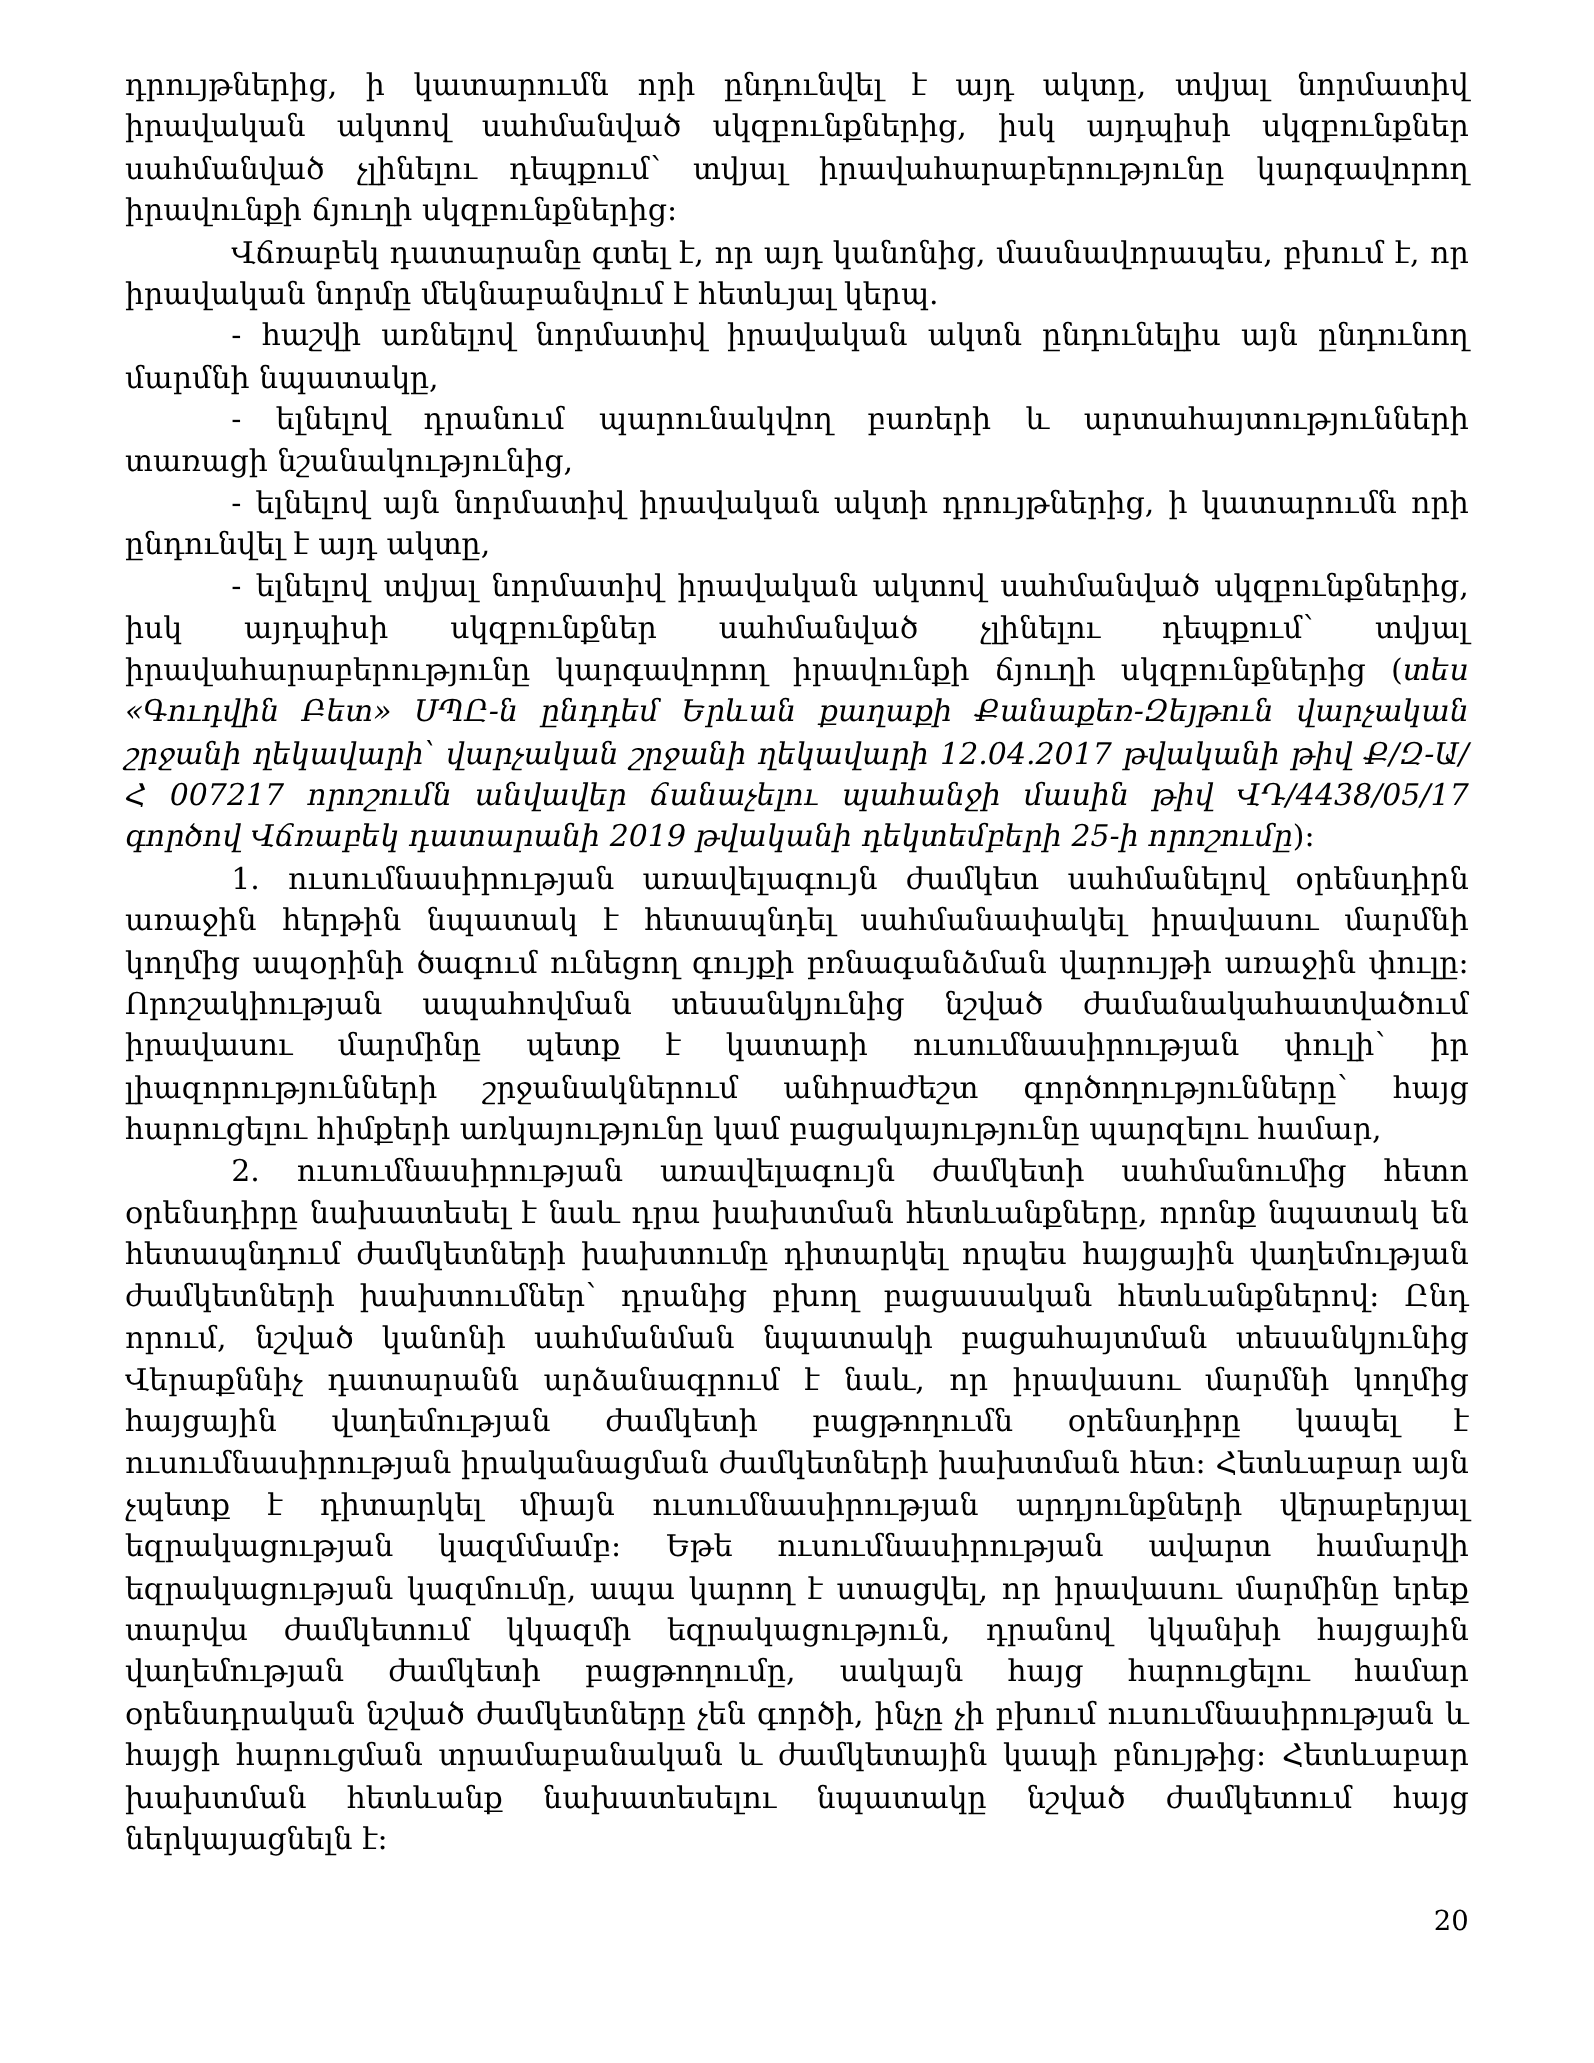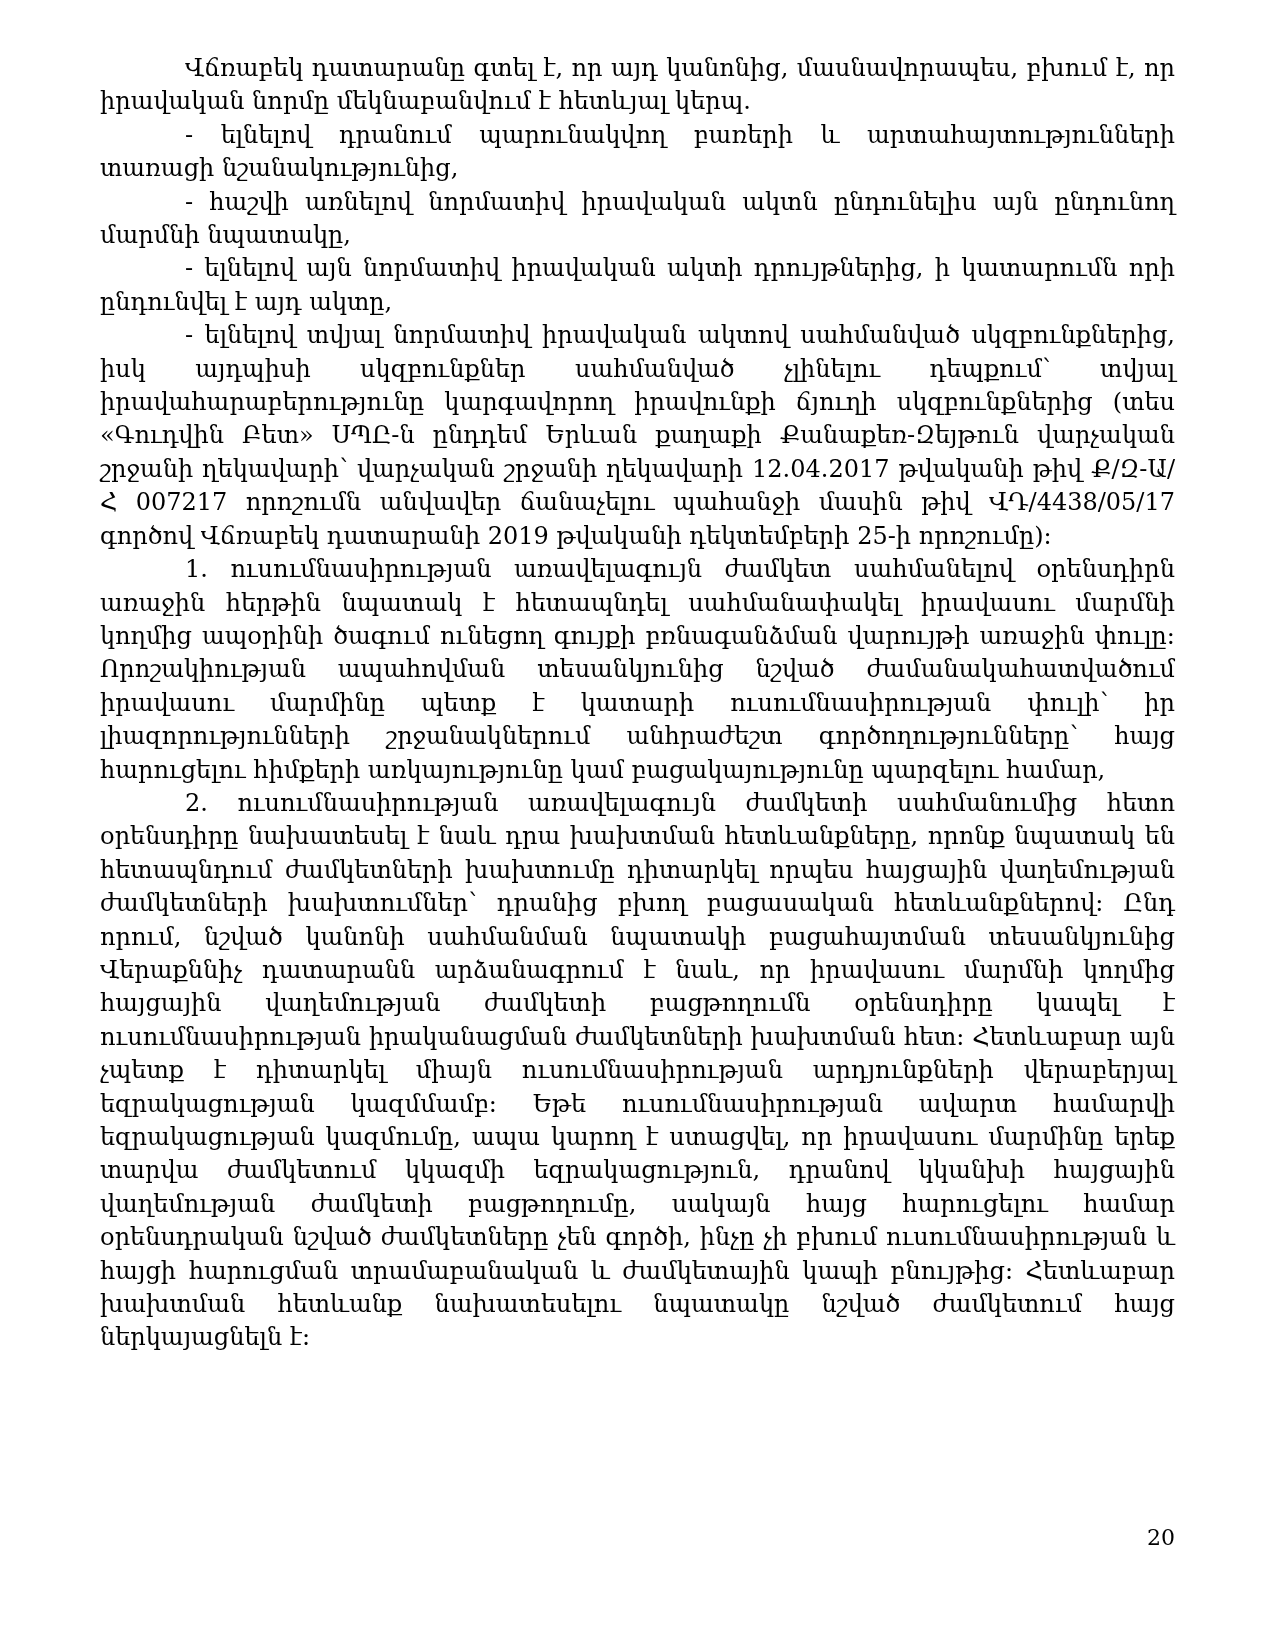--- a/index.html
+++ b/index.html
@@ -27,38 +27,39 @@
   }
   .para {
     margin: 0;
     padding: 0;
     text-indent: 85px;
   }
   .para.no-indent {
     text-indent: 0;
   }
   .run { font-style: normal; }
-  .run.italic { }
+  .run.italic { font-style: italic; }
   .page-footer {
     position: absolute;
     left: 100px;
     top: 1524px;
     width: 1075px;
     text-align: right;
     font-size: 22px;
     line-height: 28px;
   }
 </style>
 </head>
 <body>
 
 <main class="text-block" id="paragraph-container">
+    <p class="para no-indent"><span class="run">դրույթներից, ի կատարումն որի ընդունվել է այդ ակտը, տվյալ նորմատիվ իրավական ակտով սահմանված սկզբունքներից, իսկ այդպիսի սկզբունքներ սահմանված չլինելու դեպքում՝ տվյալ իրավահարաբերությունը կարգավորող իրավունքի ճյուղի սկզբունքներից։</span></p>
     <p class="para"><span class="run">Վճռաբեկ դատարանը գտել է, որ այդ կանոնից, մասնավորապես, բխում է, որ իրավական նորմը մեկնաբանվում է հետևյալ կերպ.</span></p>
+    <p class="para"><span class="run">- հաշվի առնելով նորմատիվ իրավական ակտն ընդունելիս այն ընդունող մարմնի նպատակը,</span></p>
     <p class="para"><span class="run">- ելնելով դրանում պարունակվող բառերի և արտահայտությունների տառացի նշանակությունից,</span></p>
-    <p class="para"><span class="run">- հաշվի առնելով նորմատիվ իրավական ակտն ընդունելիս այն ընդունող մարմնի նպատակը,</span></p>
     <p class="para"><span class="run">- ելնելով այն նորմատիվ իրավական ակտի դրույթներից, ի կատարումն որի ընդունվել է այդ ակտը,</span></p>
     <p class="para"><span class="run">- ելնելով տվյալ նորմատիվ իրավական ակտով սահմանված սկզբունքներից, իսկ այդպիսի սկզբունքներ սահմանված չլինելու դեպքում՝ տվյալ իրավահարաբերությունը կարգավորող իրավունքի ճյուղի սկզբունքներից (</span><span class="run italic">տես «Գուդվին Բետ» ՍՊԸ-ն ընդդեմ Երևան քաղաքի Քանաքեռ-Զեյթուն վարչական շրջանի ղեկավարի՝ վարչական շրջանի ղեկավարի 12.04.2017 թվականի թիվ Ք/Զ-Ա/Հ 007217 որոշումն անվավեր ճանաչելու պահանջի մասին թիվ ՎԴ/4438/05/17 գործով Վճռաբեկ դատարանի 2019 թվականի դեկտեմբերի 25-ի որոշումը</span><span class="run">)։</span></p>
     <p class="para"><span class="run">1. ուսումնասիրության առավելագույն ժամկետ սահմանելով օրենսդիրն առաջին հերթին նպատակ է հետապնդել սահմանափակել իրավասու մարմնի կողմից ապօրինի ծագում ունեցող գույքի բռնագանձման վարույթի առաջին փուլը։ Որոշակիության ապահովման տեսանկյունից նշված ժամանակահատվածում իրավասու մարմինը պետք է կատարի ուսումնասիրության փուլի՝ իր լիազորությունների շրջանակներում անհրաժեշտ գործողությունները՝ հայց հարուցելու հիմքերի առկայությունը կամ բացակայությունը պարզելու համար,</span></p>
     <p class="para"><span class="run">2. ուսումնասիրության առավելագույն ժամկետի սահմանումից հետո օրենսդիրը նախատեսել է նաև դրա խախտման հետևանքները, որոնք նպատակ են հետապնդում ժամկետների խախտումը դիտարկել որպես հայցային վաղեմության ժամկետների խախտումներ՝ դրանից բխող բացասական հետևանքներով։ Ընդ որում, նշված կանոնի սահմանման նպատակի բացահայտման տեսանկյունից Վերաքննիչ դատարանն արձանագրում է նաև, որ իրավասու մարմնի կողմից հայցային վաղեմության ժամկետի բացթողումն օրենսդիրը կապել է ուսումնասիրության իրականացման ժամկետների խախտման հետ։ Հետևաբար այն չպետք է դիտարկել միայն ուսումնասիրության արդյունքների վերաբերյալ եզրակացության կազմմամբ։ Եթե ուսումնասիրության ավարտ համարվի եզրակացության կազմումը, ապա կարող է ստացվել, որ իրավասու մարմինը երեք տարվա ժամկետում կկազմի եզրակացություն, դրանով կկանխի հայցային վաղեմության ժամկետի բացթողումը, սակայն հայց հարուցելու համար օրենսդրական նշված ժամկետները չեն գործի, ինչը չի բխում ուսումնասիրության և հայցի հարուցման տրամաբանական և ժամկետային կապի բնույթից։ Հետևաբար խախտման հետևանք նախատեսելու նպատակը նշված ժամկետում հայց ներկայացնելն է։</span></p>
   </main>
 
 <footer class="page-footer">
   <span>20</span>
 </footer>
 

